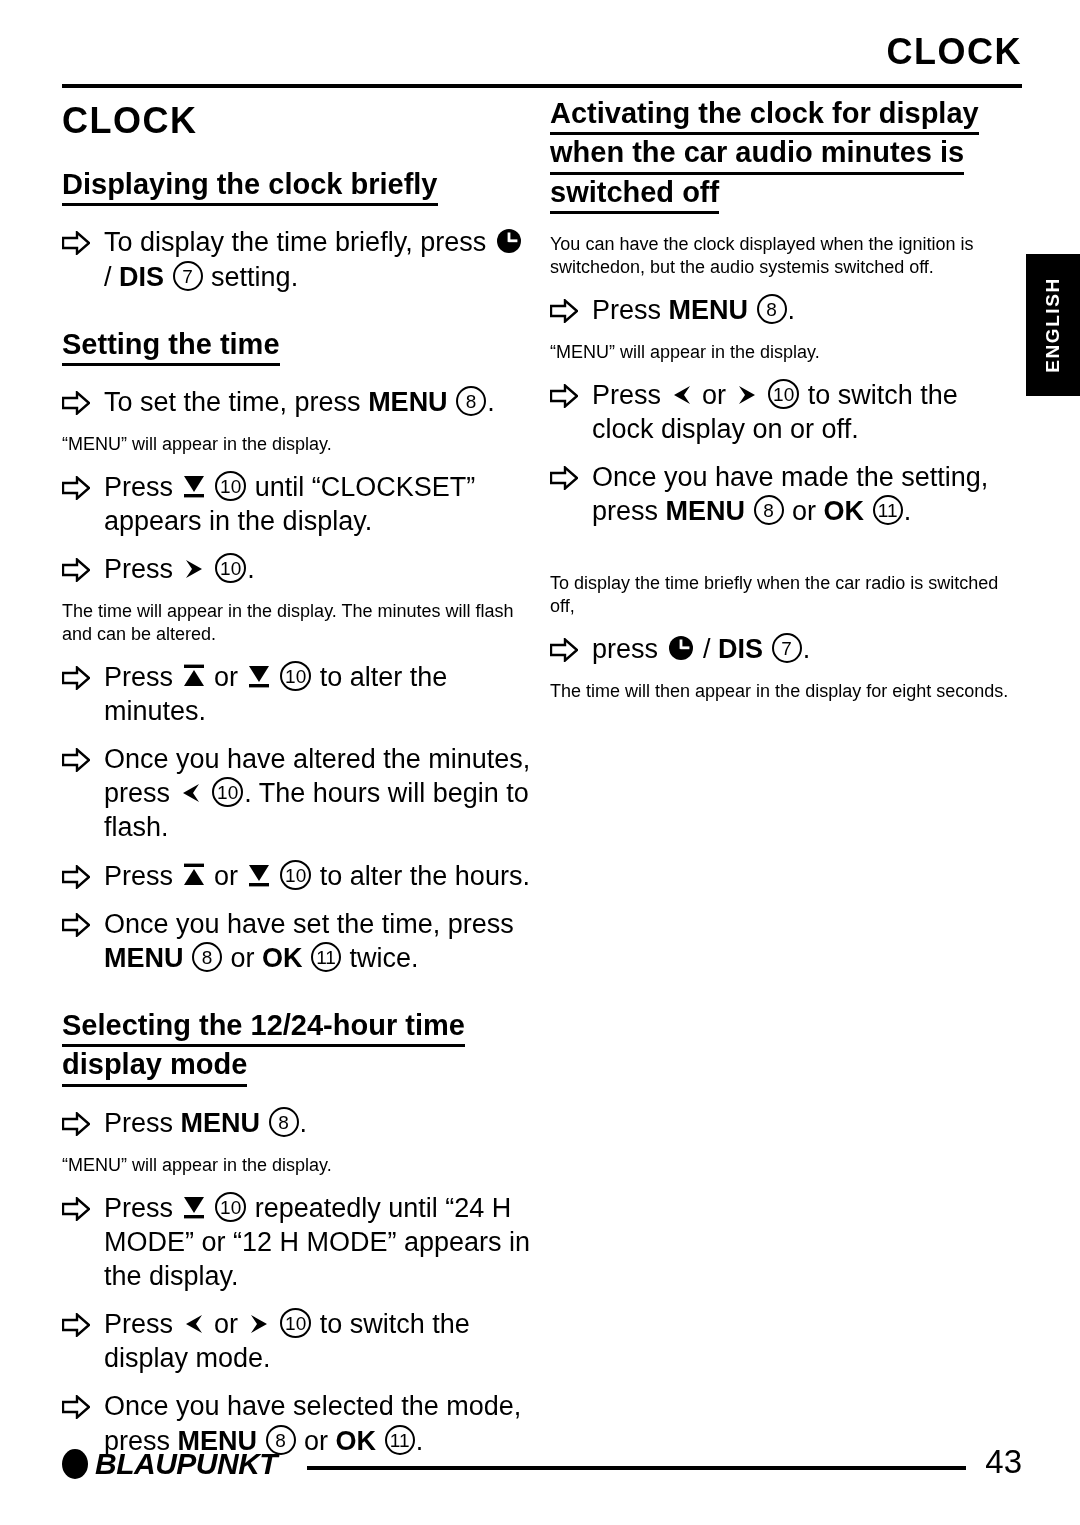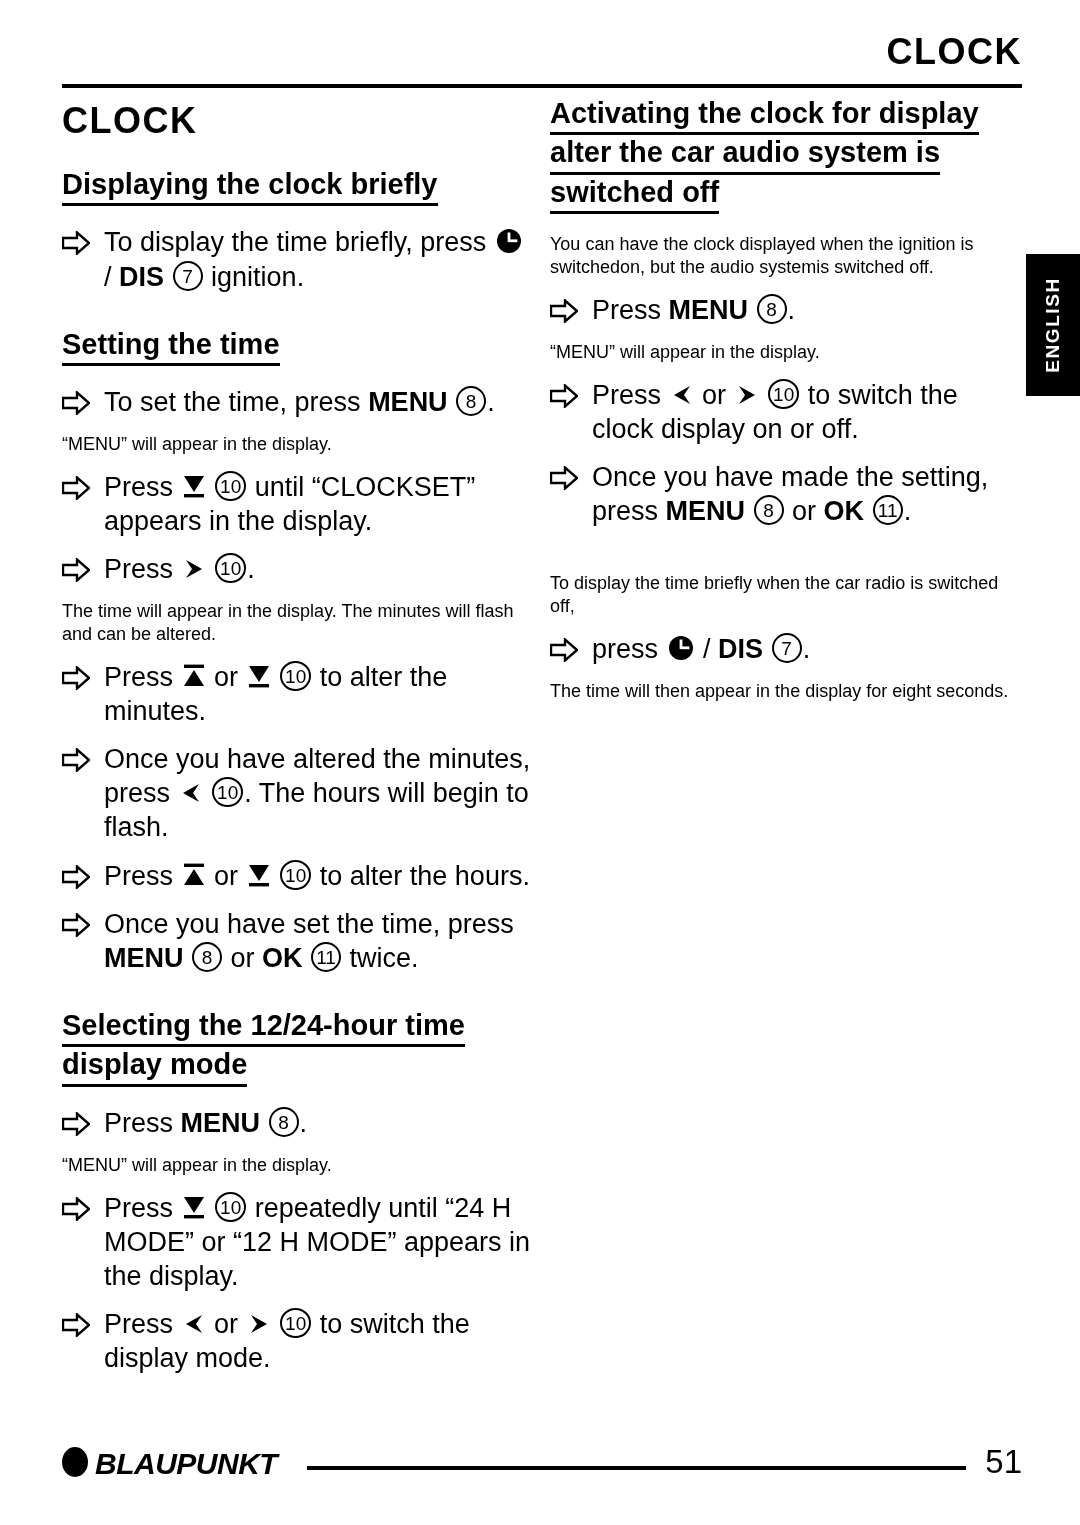--- a/index.html
+++ b/index.html
@@ -154,21 +154,21 @@
     left: 62px;
     right: 58px;
     bottom: 40px;
     height: 40px;
   }
   .logo {
     position: absolute;
     left: 0;
     top: 2px;
     display: flex;
-    align-items: flex-start;
+    align-items: center;
     gap: 7px;
   }
   .logo-dot {
     width: 26px;
     height: 30px;
     background: #000;
     border-radius: 50%;
     display: block;
   }
   .logo-word {
@@ -224,21 +224,21 @@
       <span class="gl">
         <svg viewBox="0 0 26 26" width="26" height="26">
             <circle cx="13" cy="13" r="12" fill="#000"></circle>
             <rect x="11.6" y="4.5" width="2.8" height="9.4" fill="#fff"></rect>
             <rect x="12.4" y="11.4" width="9" height="2.8" fill="#fff"></rect>
           </svg>
       </span>
       <span>/</span>
       <b class="key">DIS</b>
       <span class="num-circle">7</span>
-      <span>ignition.</span>
+      <span>setting.</span>
     </div>
 
     <div class="sec-gap"></div>
 
     <h2 class="section">
       <span class="ul-line">Setting the time</span>
     </h2>
     <div class="sec-gap-sm"></div>
 
     <div class="step">
@@ -419,28 +419,41 @@
       <span>or</span>
       <span class="gl">
         <svg viewBox="0 0 22 24" width="22" height="24">
             <path d="M3 3 L19 12 L3 21 L9 12 Z" fill="#000"></path>
           </svg>
       </span>
       <span class="num-circle">10</span>
       <span>to switch the display mode.</span>
     </div>
 
+    <div class="step">
+      <span class="arrow-bullet">
+        <svg viewBox="0 0 28 24" width="28" height="24">
+            <path d="M1 7 H15 V1.5 L27 12 L15 22.5 V17 H1 Z" fill="none" stroke="#000" stroke-width="2.4"></path>
+          </svg>
+      </span>
+      <span>Once you have selected the mode, press</span>
+      <b class="key">MENU</b>
+      <span class="num-circle">8</span>
+      <span>or</span>
+      <b class="key">OK</b>
+      <span class="num-circle">11</span><span>.</span>
+    </div>
 
   </div>
 
   <div class="col col-right">
 
     <h2 class="section first">
       <span class="ul-line">Activating the clock for display</span>
-      <span class="ul-line">alter the car audio system is</span>
+      <span class="ul-line">when the car audio minutes is</span>
       <span class="ul-line">switched off</span>
     </h2>
     <div class="sec-gap-sm"></div>
 
     <p class="body">You can have the clock displayed when the ignition is switchedon, but the audio systemis switched off.</p>
 
     <div class="step">
       <span class="arrow-bullet">
         <svg viewBox="0 0 28 24" width="28" height="24">
             <path d="M1 7 H15 V1.5 L27 12 L15 22.5 V17 H1 Z" fill="none" stroke="#000" stroke-width="2.4"></path>
@@ -519,14 +532,14 @@
 
   </div>
 </div>
 
 <div class="footer">
   <div class="logo">
     <span class="logo-dot"></span>
     <span class="logo-word">BLAUPUNKT</span>
   </div>
   <div class="footer-rule"></div>
-  <div class="page-no">51</div>
+  <div class="page-no">43</div>
 </div>
 
 </body></html>

